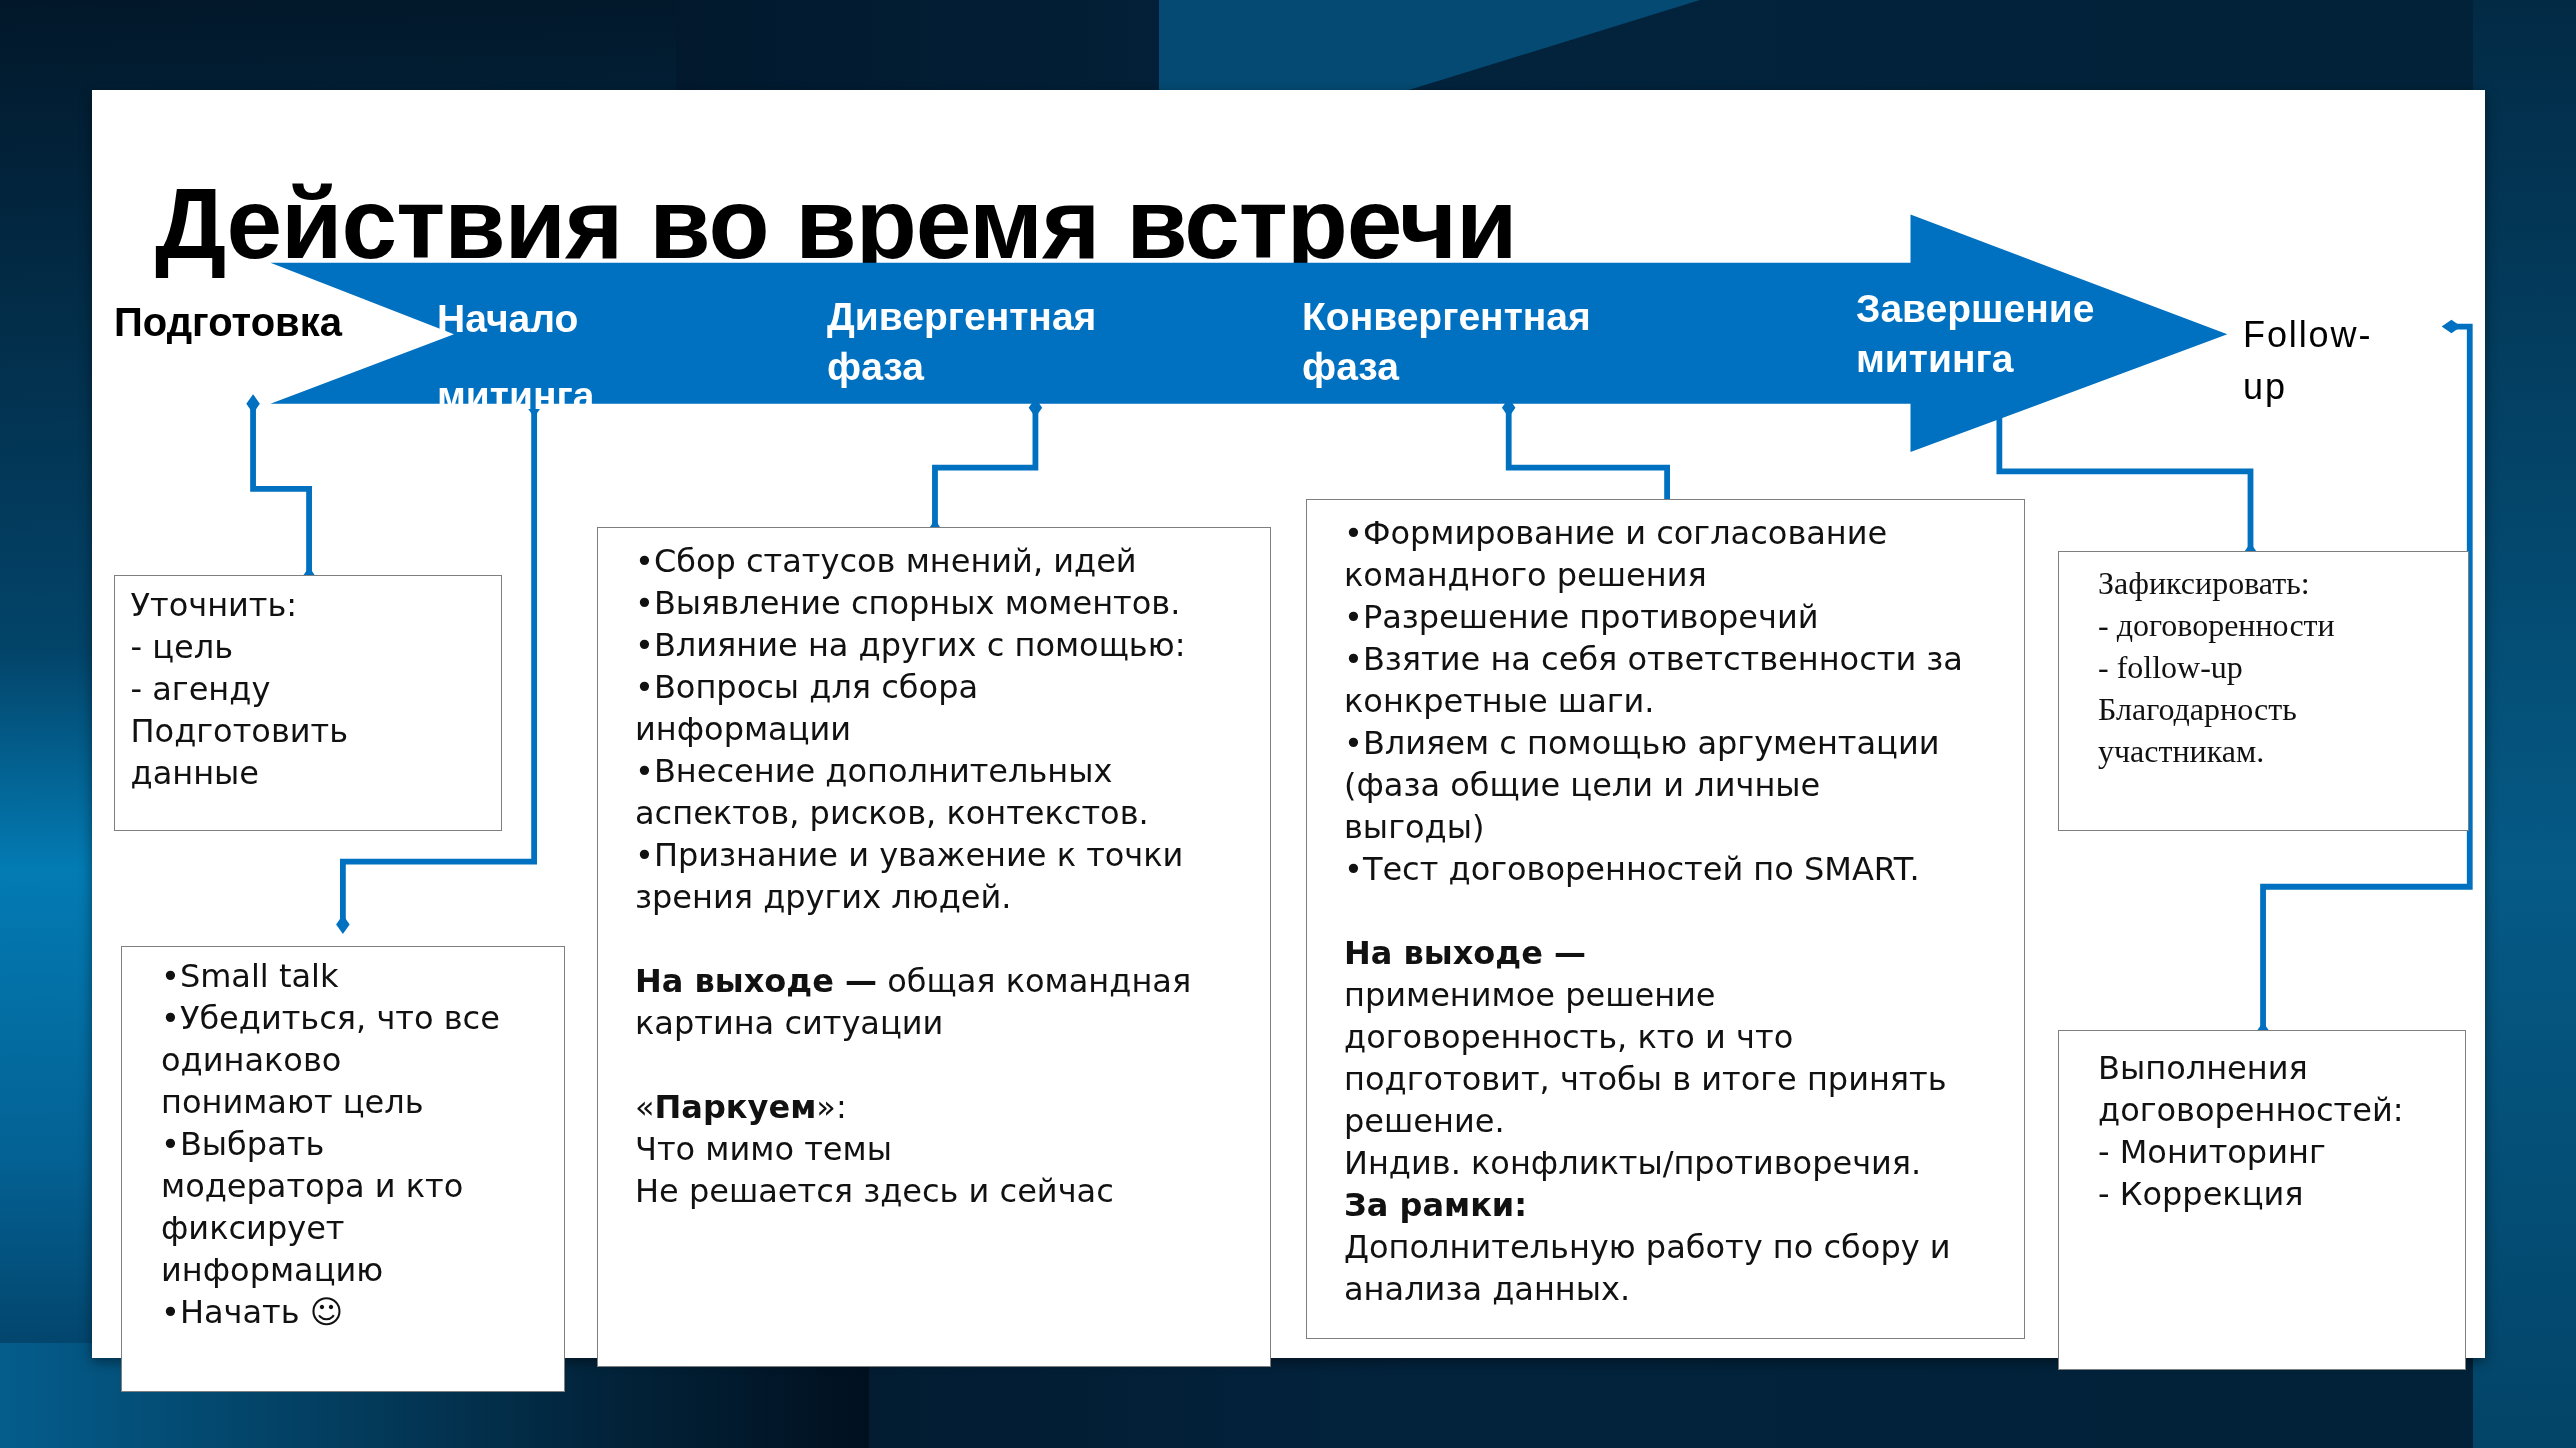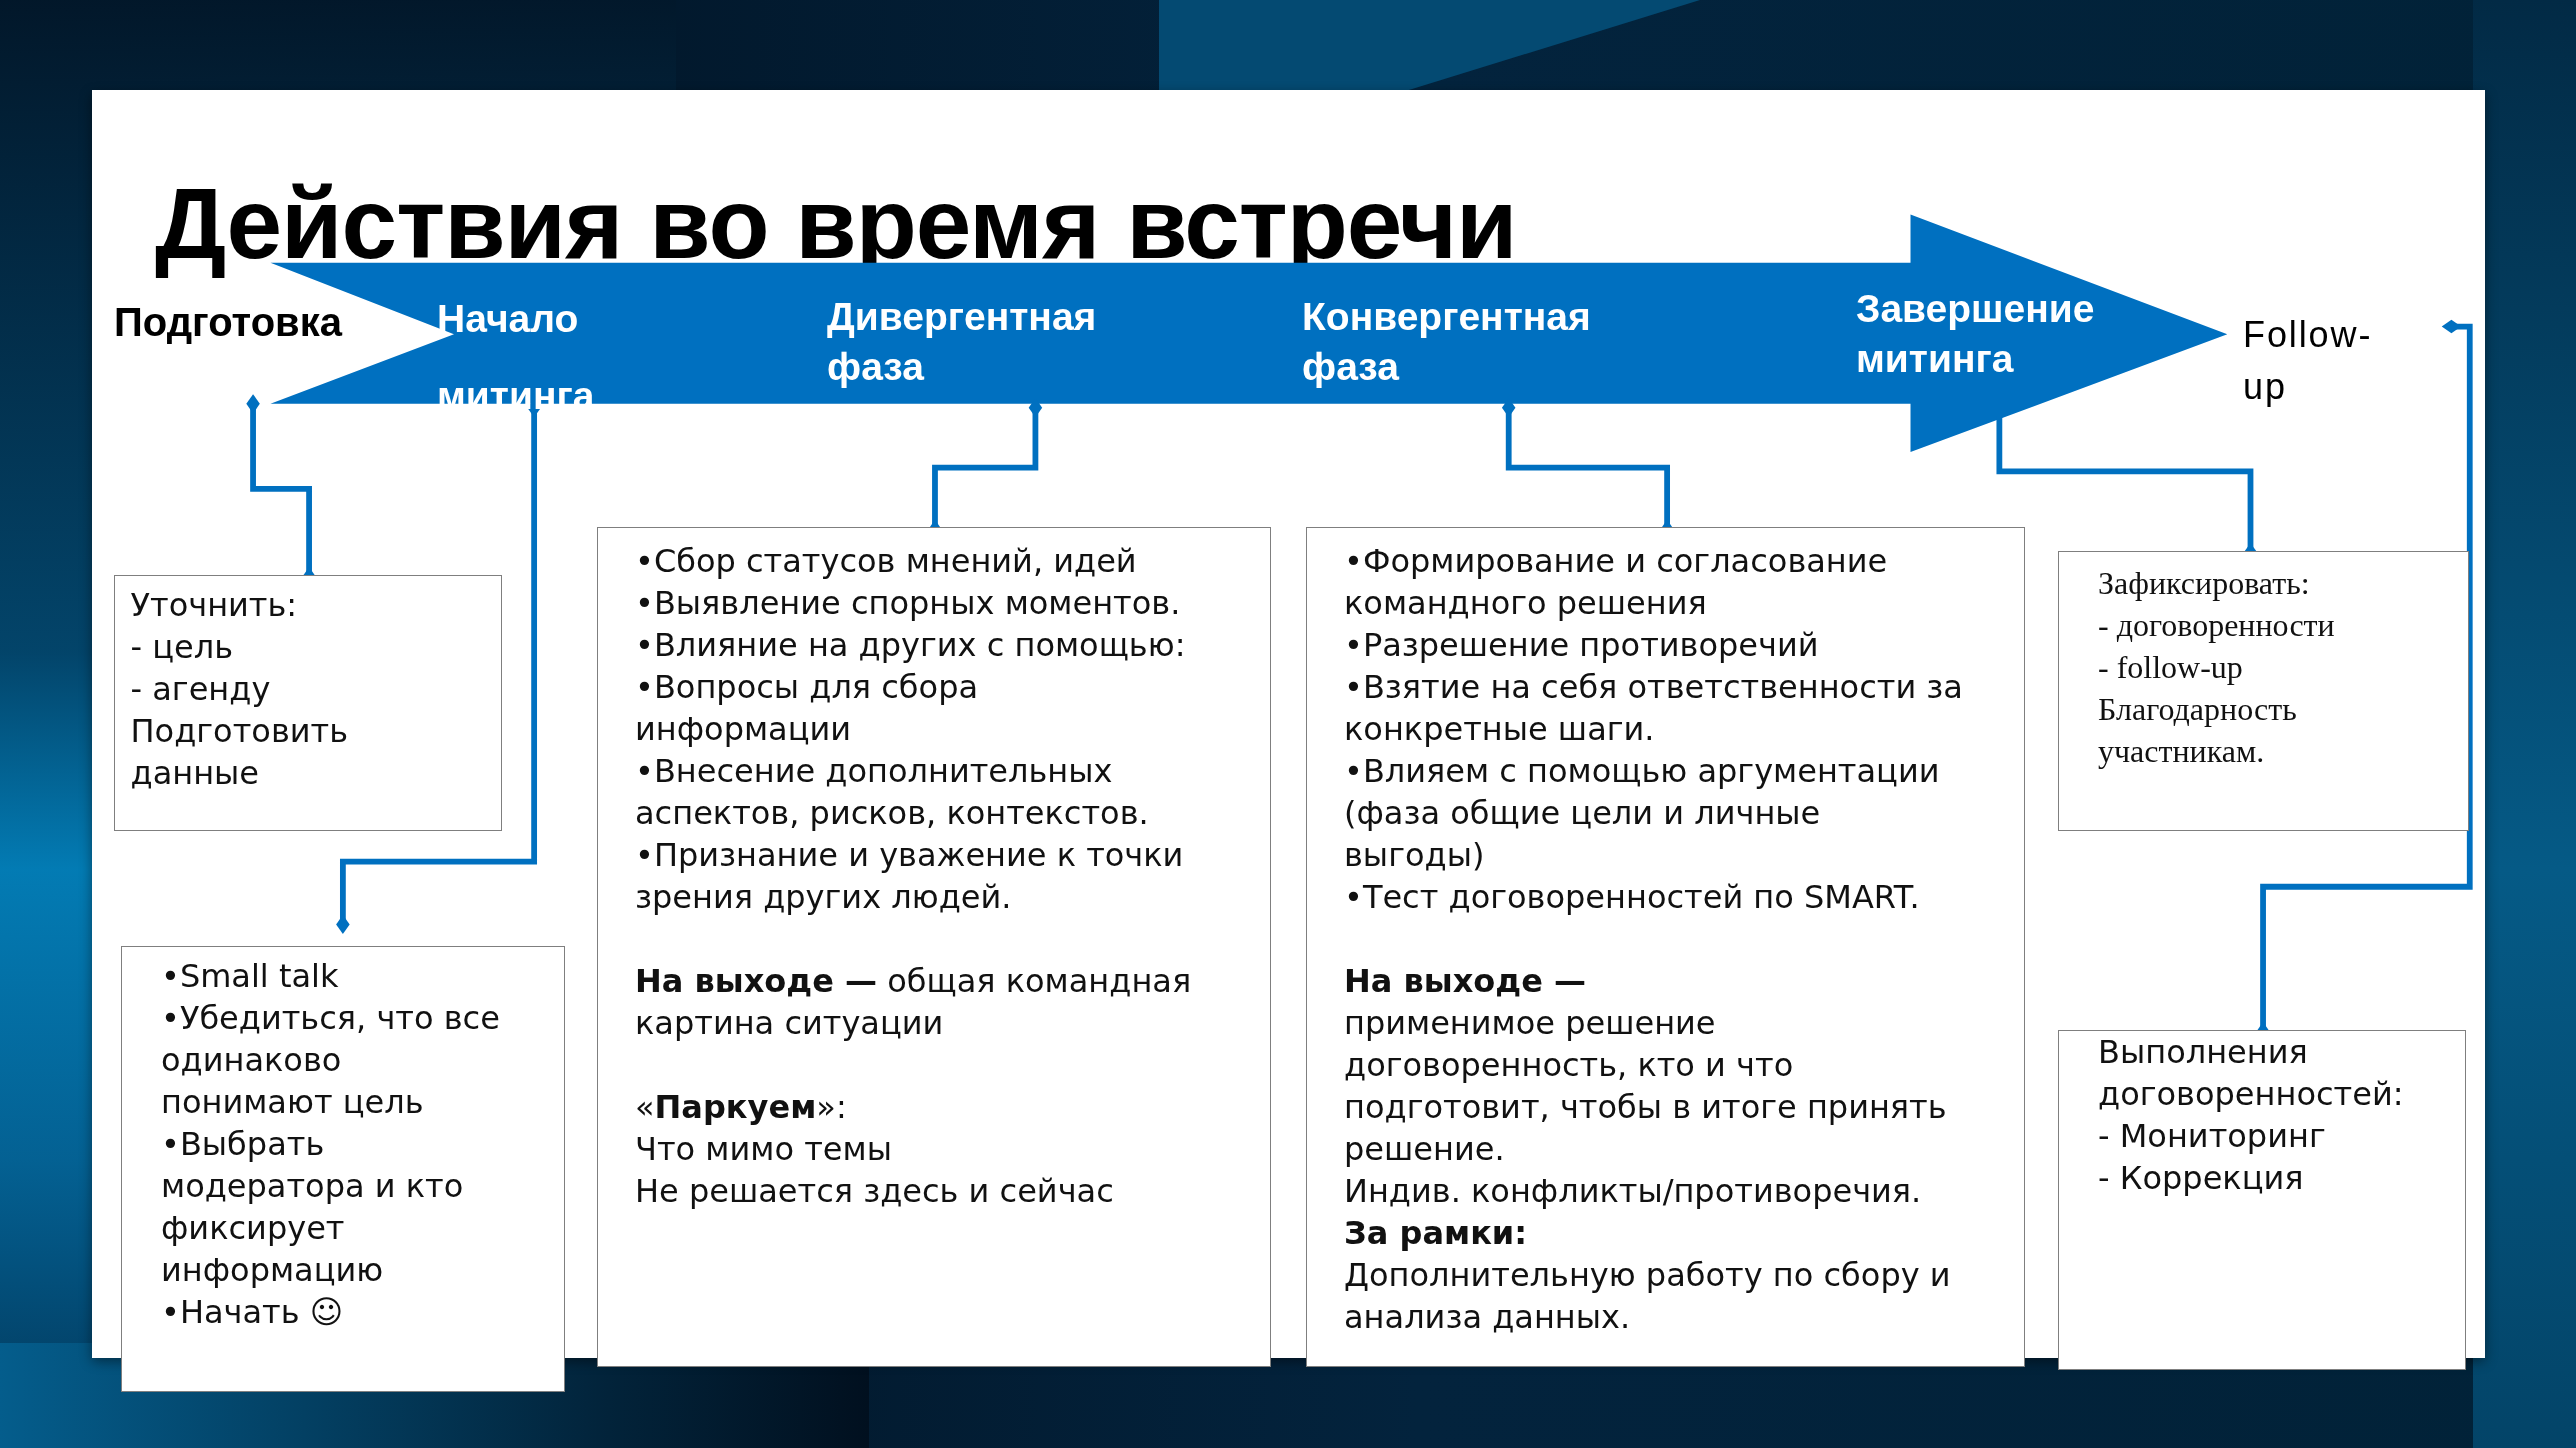--- a/index.html
+++ b/index.html
@@ -59,23 +59,23 @@
     box-sizing: border-box;
     font-family: "DejaVu Sans", sans-serif; font-size: 32px; color: #111;
     line-height: 42px; padding: 5.8px 13.5px;
   }
   .box .line { white-space: nowrap; display: block; }
   .box .blank { height: 42px; display: block; }
   .box b { font-weight: bold; }
   #box-prep { left: 114px; top: 575px; width: 388px; height: 256px; padding: 7.7px 15.5px; }
   #box-start { left: 121px; top: 922px; width: 444px; height: 446px; padding: 7.7px 39px; margin-top: 24px; }
   #box-div { left: 597px; top: 527px; width: 674px; height: 840px; padding: 11.6px 37px; }
-  #box-conv { left: 1306px; top: 527px; width: 719px; height: 840px; padding: 11.6px 37px; }
+  #box-conv { left: 1306px; top: 499px; width: 719px; height: 840px; padding: 11.6px 37px; }
   #box-end { left: 2058px; top: 551px; width: 411px; height: 280px; padding: 9.7px 39px; font-family: Liberation Serif, serif; }
-  #box-follow { left: 2058px; top: 1030px; width: 408px; height: 340px; padding: 0 39px; }
+  #box-follow { left: 2058px; top: 1030px; width: 408px; height: 340px; padding: 16px 39px; }
 
   .connector { position: absolute; left: 0; top: 0; width: 2576px; height: 1449px; pointer-events: none; }
 </style>
 </head>
 <body>
 
 <div class="bg-shape" id="bg-left-band"></div>
 <div class="bg-shape" id="bg-top-wedge"></div>
 <div class="bg-shape" id="bg-right-band"></div>
 <div class="bg-shape" id="bg-bottom-wedge"></div>

